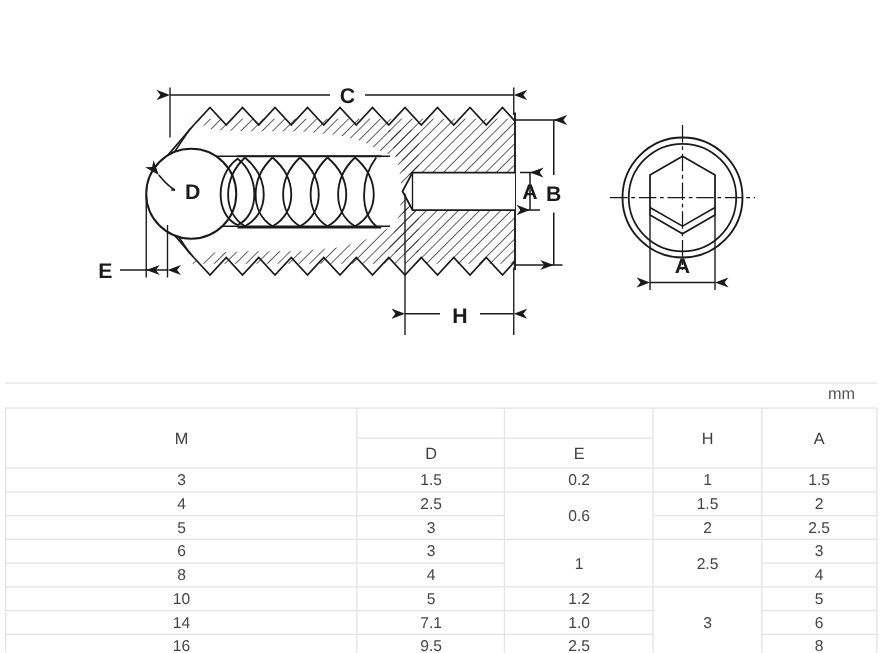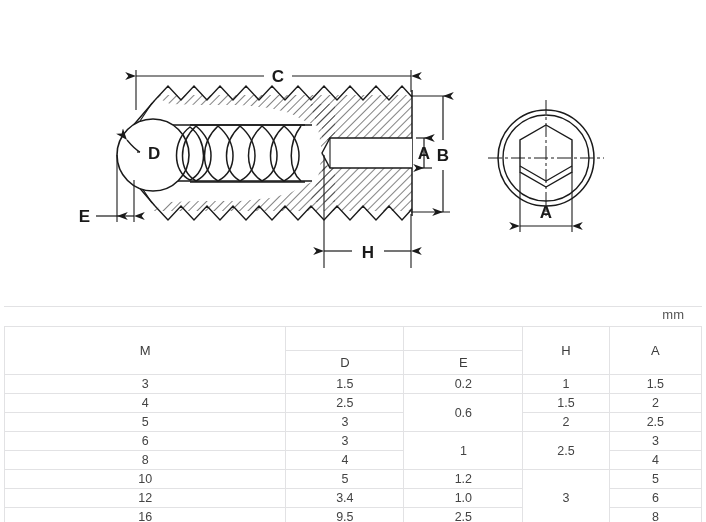--- a/index.html
+++ b/index.html
@@ -242,22 +242,22 @@
       <td>4</td>
     </tr>
     <tr>
       <td>10</td>
       <td>5</td>
       <td>1.2</td>
       <td rowspan="3">3</td>
       <td>5</td>
     </tr>
     <tr>
-      <td>12</td>
-      <td>3.4</td>
+      <td>14</td>
+      <td>7.1</td>
       <td>1.0</td>
       <td>6</td>
     </tr>
     <tr>
       <td>16</td>
       <td>9.5</td>
       <td>2.5</td>
       <td>8</td>
     </tr>
   </tbody>

